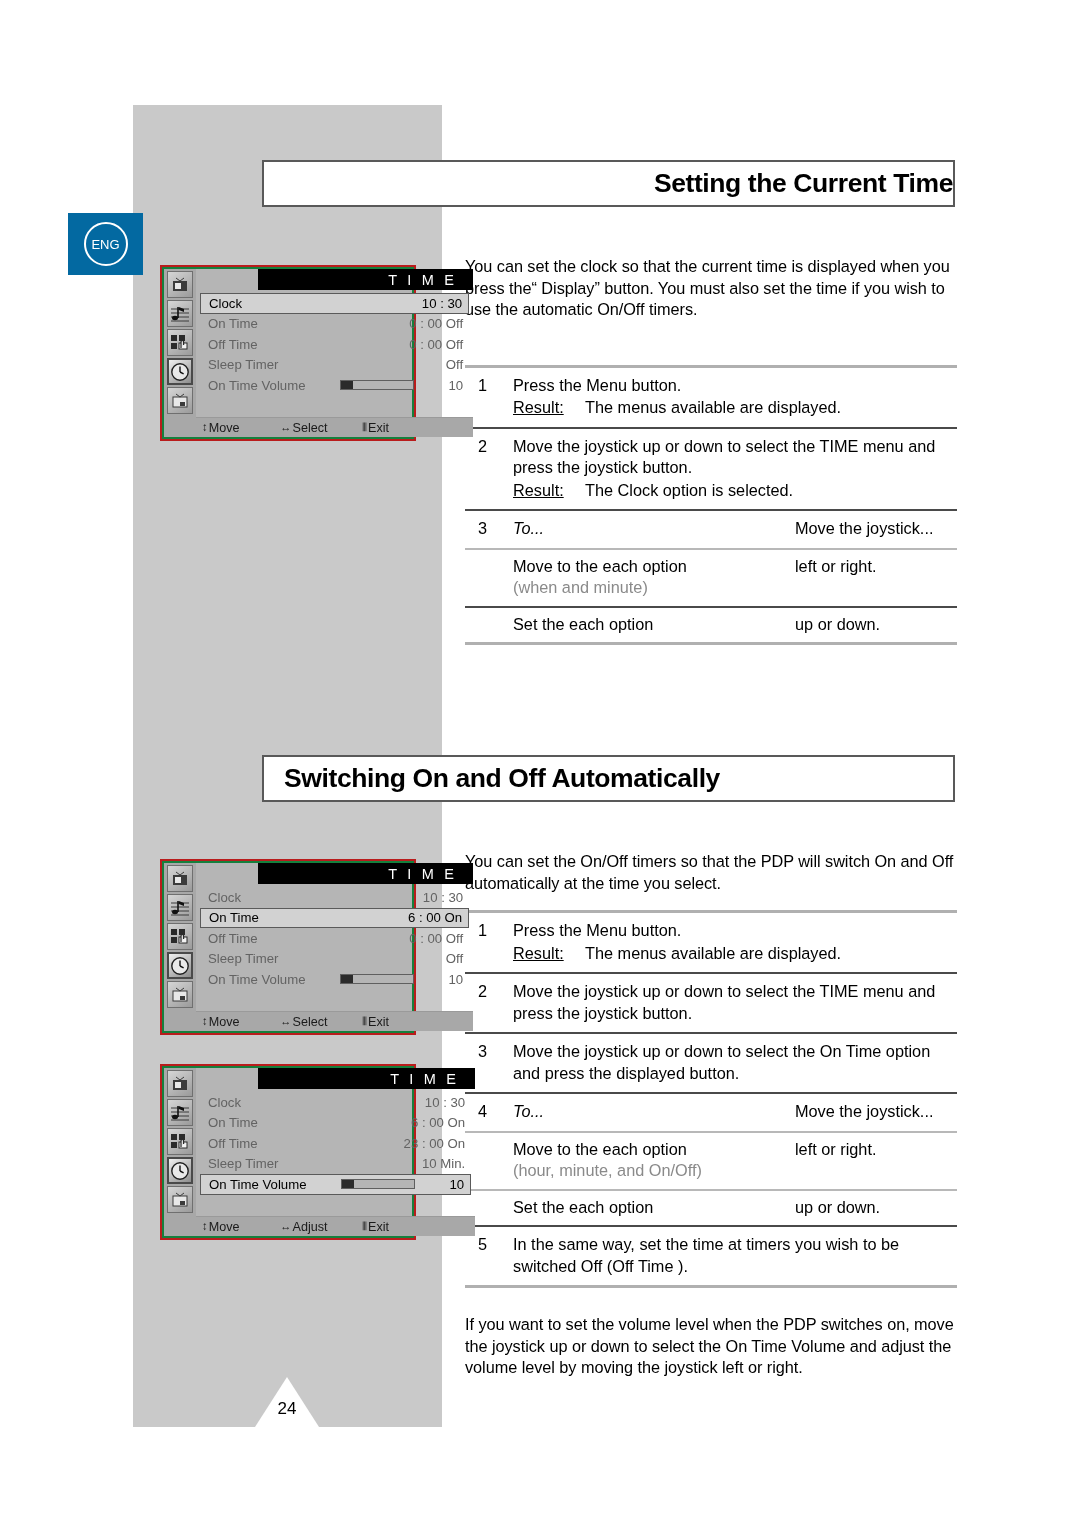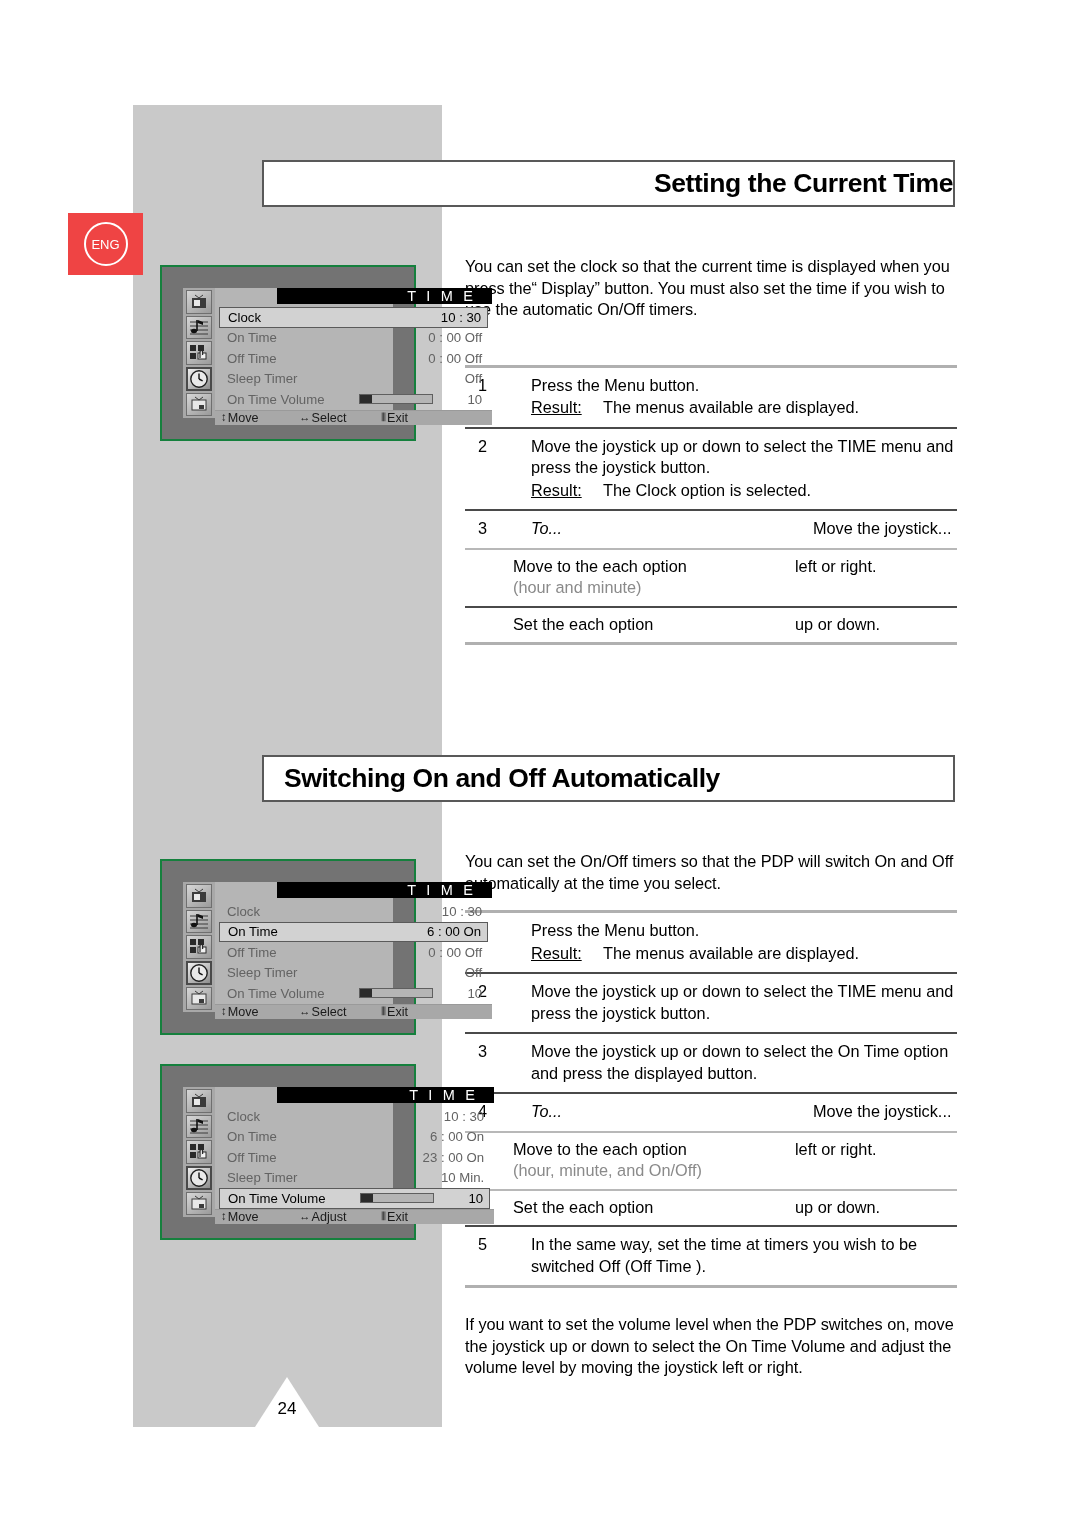--- a/index.html
+++ b/index.html
@@ -25,21 +25,21 @@
     height: 1322px;
     background: #c9c9c9;
   }
 
   .eng-badge {
     position: absolute;
     left: 68px;
     top: 213px;
     width: 75px;
     height: 62px;
-    background: #ef4444;
+    background: #0369a1;
     z-index: 6;
   }
   .eng-badge .ring {
     position: absolute;
     left: 50%;
     top: 50%;
     transform: translate(-50%, -50%);
     width: 40px;
     height: 40px;
     border: 2px solid #ffffff;
@@ -132,21 +132,20 @@
   }
   .step-num {
     width: 48px;
     flex: 0 0 48px;
     text-align: left;
     padding-left: 13px;
     box-sizing: border-box;
   }
   .step-body {
     flex: 1 1 auto;
-    margin-left: 18px;
   }
   .result-line {
     display: flex;
     margin-top: 1px;
   }
   .result-label {
     text-decoration: underline;
     width: 72px;
     flex: 0 0 72px;
   }
@@ -167,27 +166,27 @@
   .subrow .indent {
     width: 48px;
     flex: 0 0 48px;
   }
   .subrow .left { flex: 0 0 282px; }
   .subrow .right { flex: 1 1 auto; }
 
   
   .osd {
     position: absolute;
-    background: #737373;
-    border: 2px solid #15803d;
+    background: #15803d;
+    border: 2px solid #b91c1c;
     box-sizing: border-box;
     width: 256px;
     height: 176px;
     z-index: 5;
-    padding: 21px;
+    padding: 2px;
   }
   .osd-inner {
     position: relative;
     width: 100%;
     height: 100%;
     background: #b5b5b5;
     display: flex;
   }
   .osd-sidebar {
     width: 32px;
@@ -357,21 +356,21 @@
       <div class="right">Move the joystick...</div>
     </div>
   </div>
 
   <div class="rule light"></div>
 
   <div class="subrow">
     <div class="indent"></div>
     <div class="left">
       <div>Move to the each option</div>
-      <div class="sub-note">(hour and minute)</div>
+      <div class="sub-note">(when and minute)</div>
     </div>
     <div class="right">left or right.</div>
   </div>
 
   <div class="rule dark"></div>
 
   <div class="subrow">
     <div class="indent"></div>
     <div class="left">Set the each option</div>
     <div class="right">up or down.</div>

